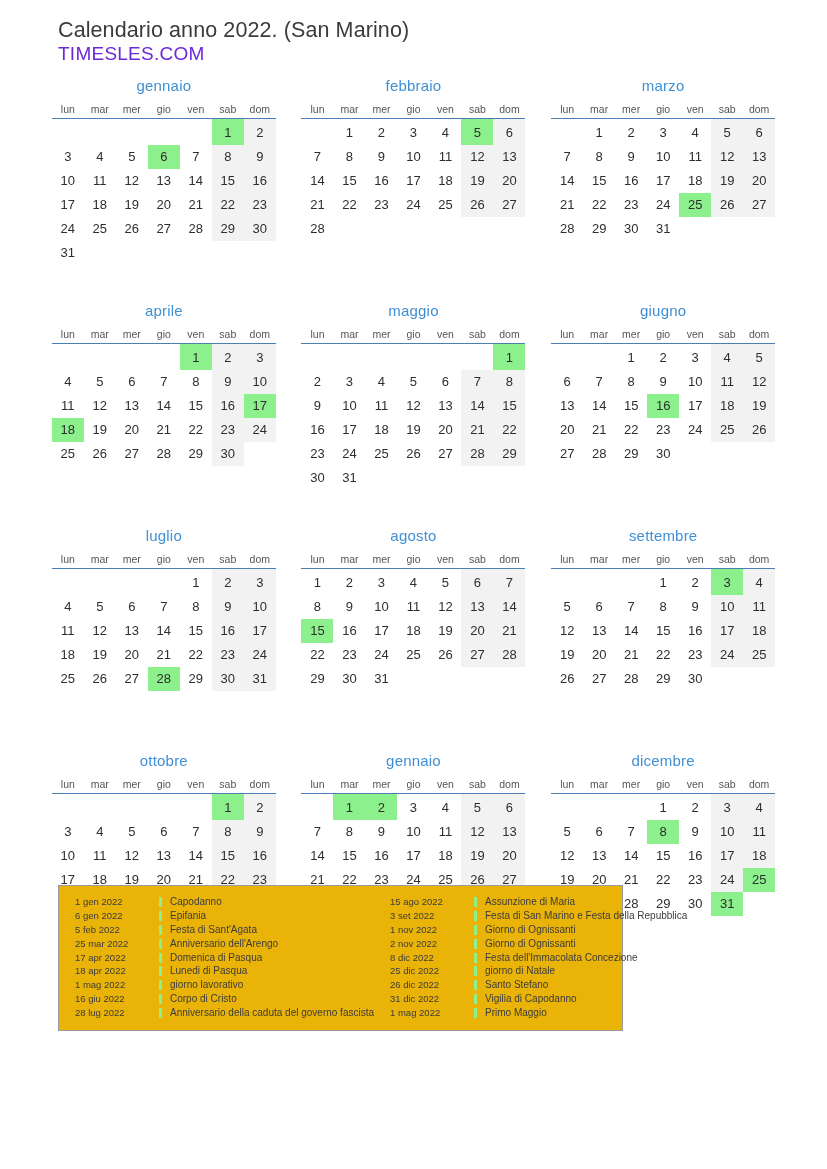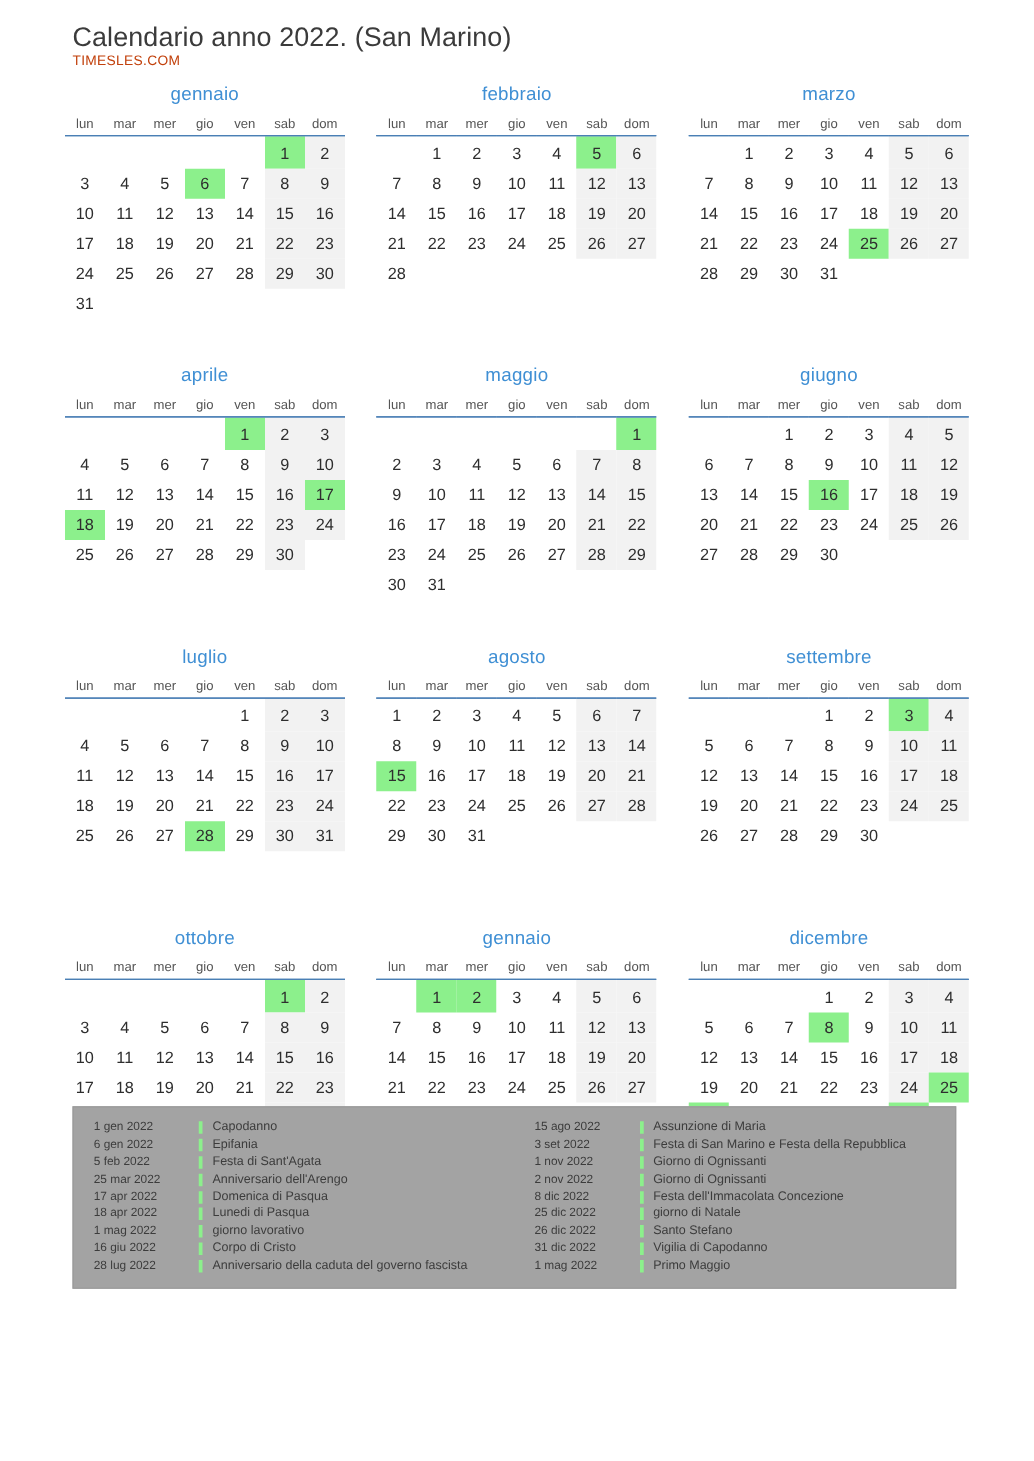--- a/index.html
+++ b/index.html
@@ -28,22 +28,22 @@
   }
   .page-title {
     font-size: 21.5px;
     font-weight: 400;
     color: #3b3b3b;
     letter-spacing: 0.1px;
     margin: 0;
     white-space: nowrap;
   }
   .brand-link {
-    font-size: 11px;
-    color: #c2410c;
+    font-size: 19px;
+    color: #6d28d9;
     letter-spacing: 0.25px;
     text-decoration: none;
     white-space: nowrap;
   }
 
   
   .calendar-grid {
     margin: 12px 0 0 0;
     padding: 0 46px 0 46px;
     display: grid;
@@ -98,23 +98,23 @@
   }
   td.weekend-shade { background: #f2f2f2; }
   td.holiday       { background: #8cf08c; }
   td.empty         { background: transparent; }
 
   
   .legend-box {
     position: absolute;
     left: 58px;
     top: 885px;
-    width: 707px;
+    width: 565px;
     border: 1px solid #9a9a9a;
-    background: #a3a3a3;
+    background: #eab308;
     padding: 9px 0 10px 0;
   }
   .legend-columns {
     display: flex;
   }
   .legend-col {
     flex: 1 1 50%;
     padding-left: 16px;
   }
   .legend-row {

